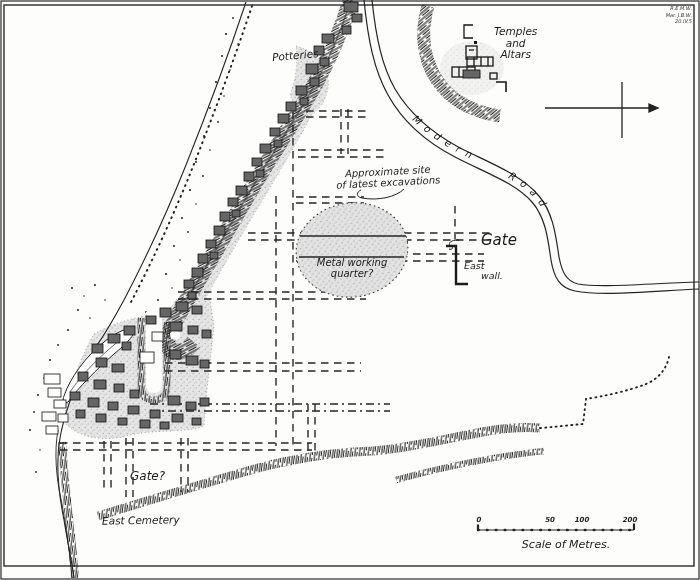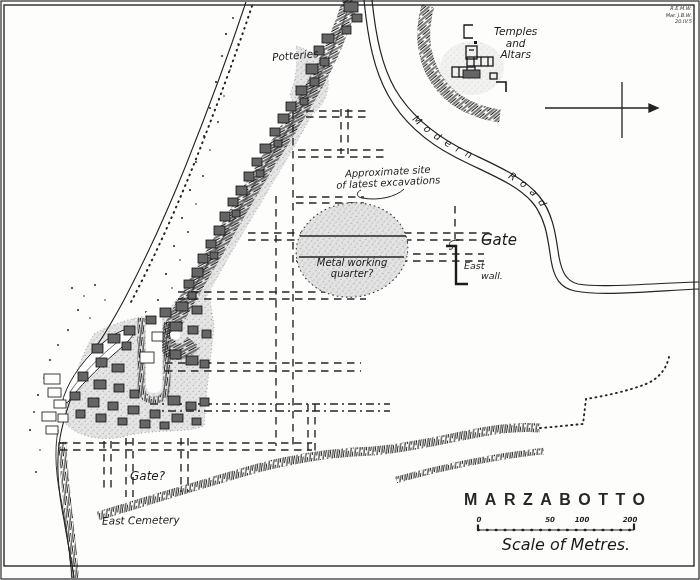--- a/index.html
+++ b/index.html
@@ -317,22 +317,21 @@
 <div class="lbl" style="left:464px;top:261px;font-size:9.5px;line-height:10px;">
   <span>East</span>
   <span class="l2" style="margin-left:17px;">wall.</span>
 </div>
 
 
 <div class="lbl" style="left:130px;top:471px;font-size:12px;">Gate?</div>
 
 <div class="lbl" style="left:102px;top:515px;font-size:10.5px;transform:rotate(-1deg);">East Cemetery</div>
 
-<div class="map-title" style="left:464px;top:491px;">MARZABOTTO</div>
 
 <div class="tick" style="left:479px;top:516px;">0</div>
 <div class="tick" style="left:531px;top:516px;margin-left:19px;">50</div>
 <div class="tick" style="left:582px;top:516px;">100</div>
 <div class="tick" style="left:630px;top:516px;">200</div>
 
-<div class="lbl" style="left:566px;top:539px;transform:translateX(-50%);font-size:16px;">Scale of Metres.</div>
+<div class="lbl" style="left:566px;top:539px;transform:translateX(-50%);font-size:11px;">Scale of Metres.</div>
 
 </div>
 
 </body></html>

